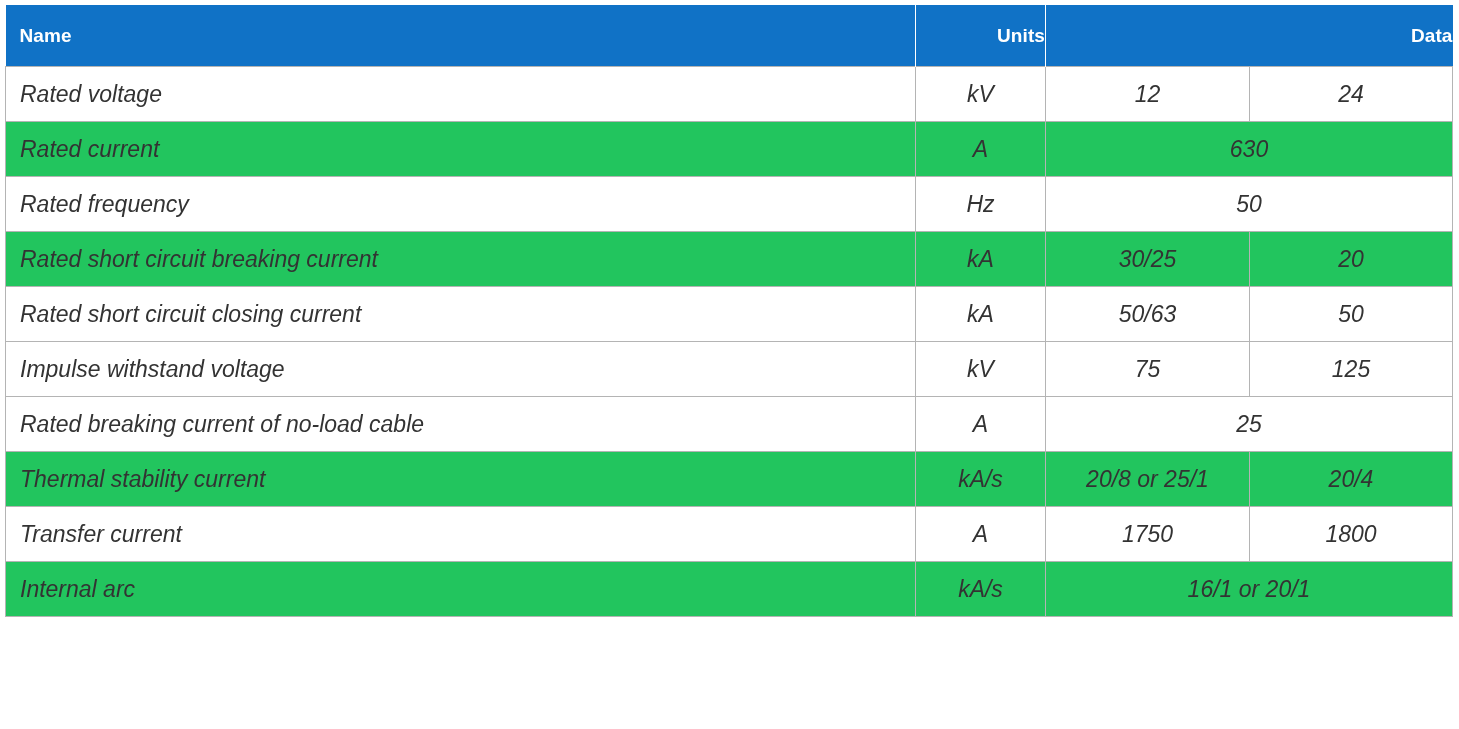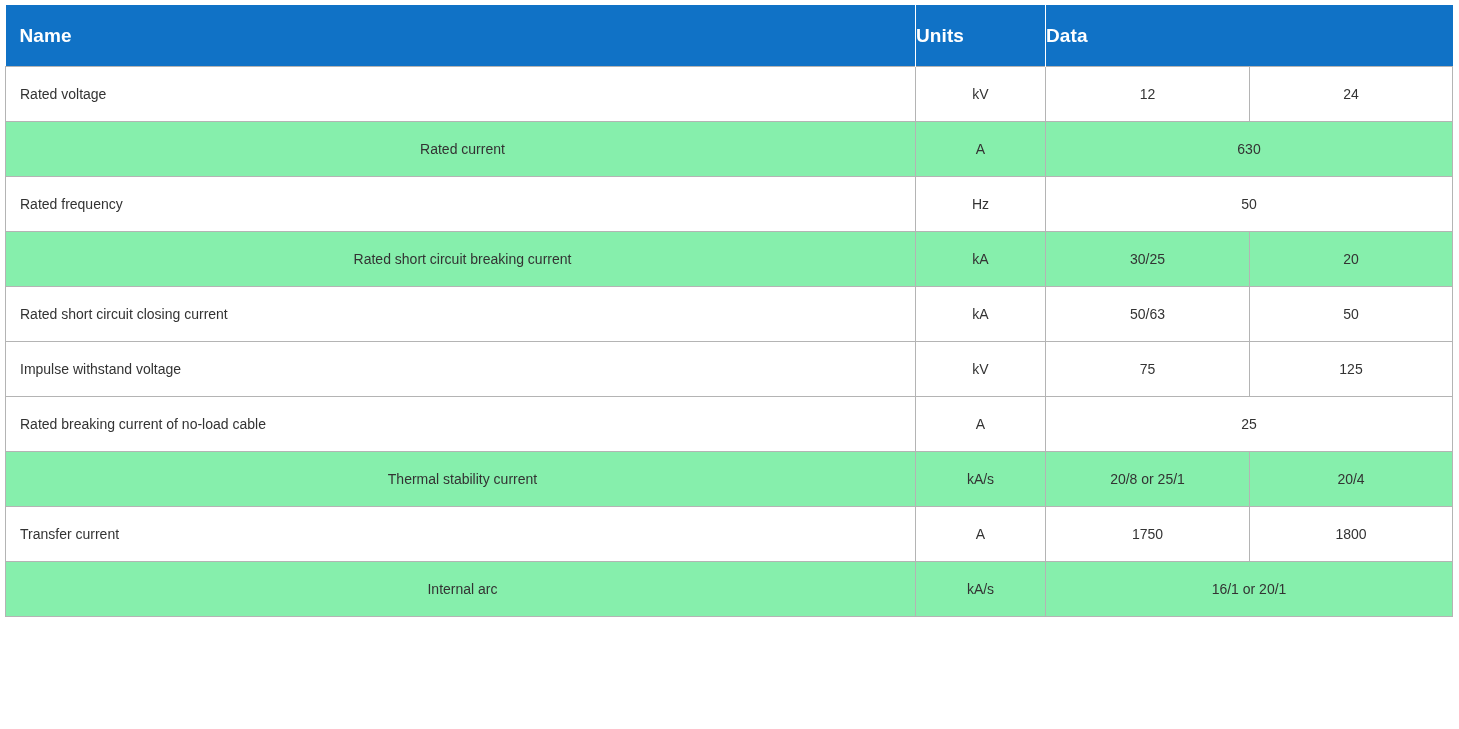--- a/index.html
+++ b/index.html
@@ -37,38 +37,38 @@
     color: #ffffff;
     font-size: 19px;
     font-weight: bold;
     height: 61px;
     padding: 0 0 0 14px;
     text-align: left;
     border: none;
     letter-spacing: 0.1px;
   }
   thead th.th-center {
-    text-align: left;
+    text-align: right;
     padding: 0;
   }
   thead th.th-div {
     border-left: 1px solid #ffffff;
   }
 
   tbody td {
-    font-size: 14px;
+    font-size: 23px;
     color: #333333;
     height: 54px;
     border: 1px solid #b4b4b4;
     background: #ffffff;
     vertical-align: middle;
+    font-style: italic;
   }
   tbody tr.alt td {
-    background: #86efac;
-    text-align: center;
+    background: #22c55e;
   }
   td.name-cell {
     text-align: left;
     padding: 0 10px 0 14px;
     border-left: 1px solid #b4b4b4;
     white-space: nowrap;
     overflow: hidden;
     text-overflow: ellipsis;
   }
   td.units-cell,

